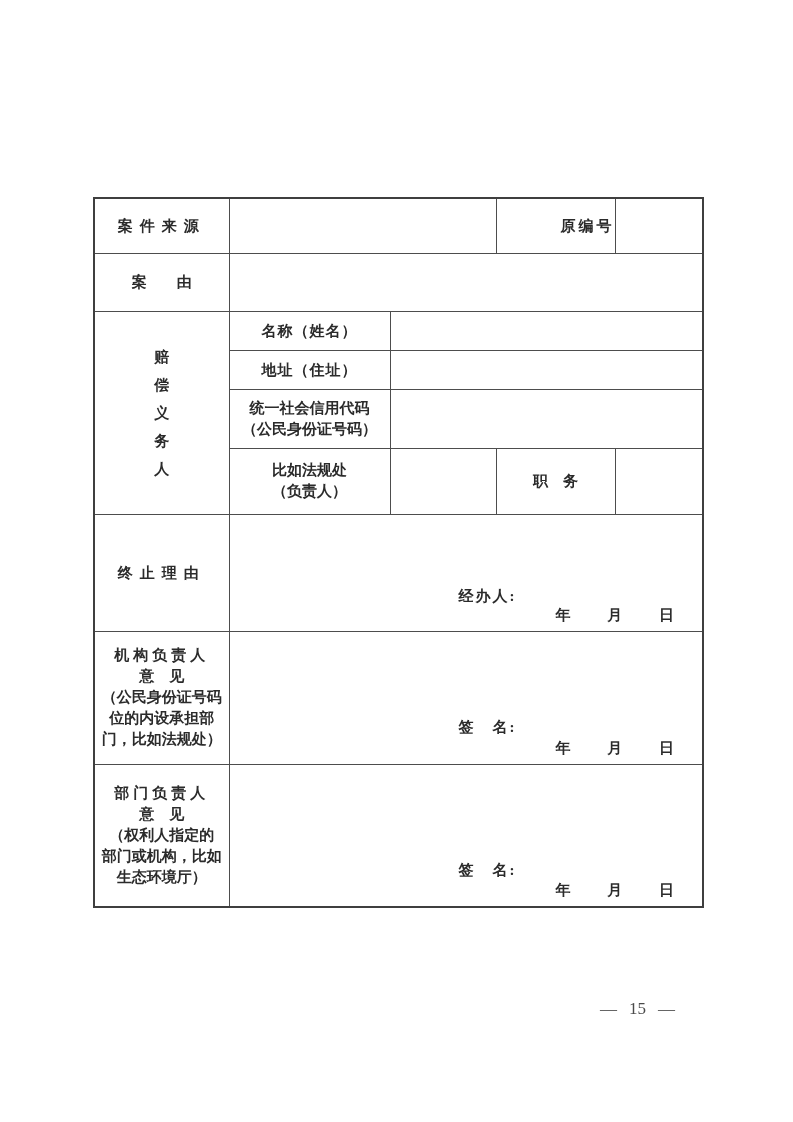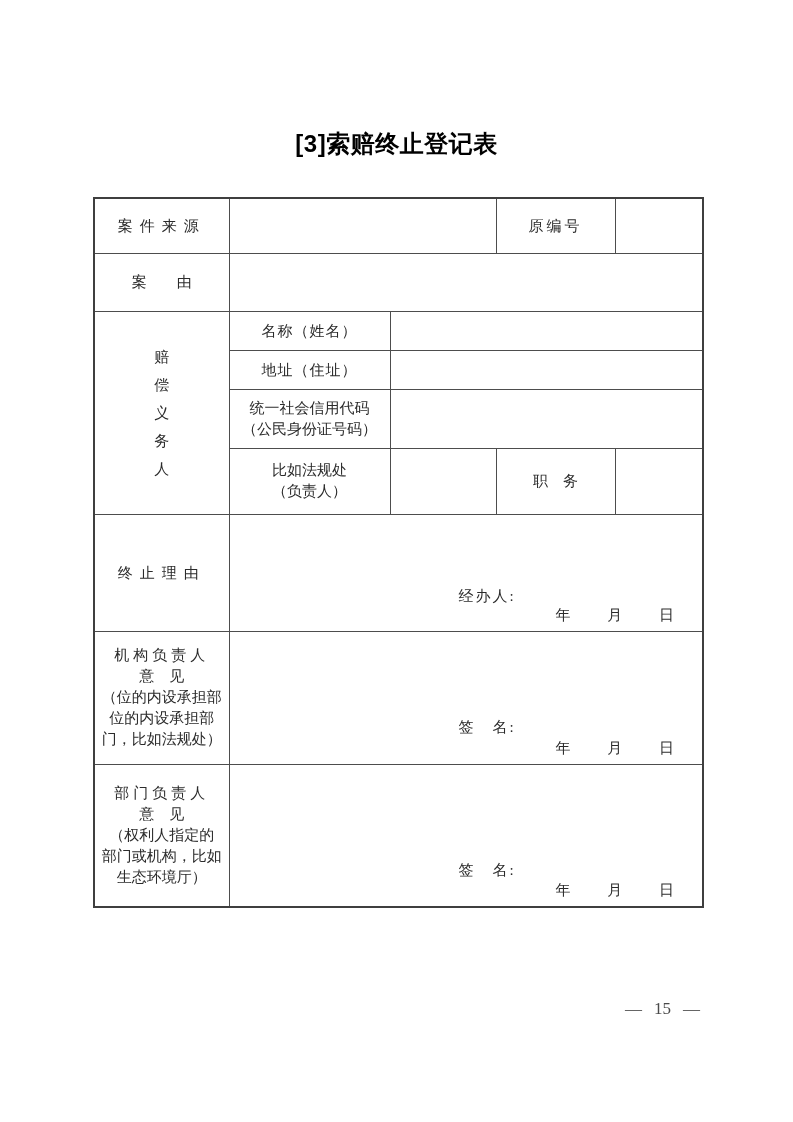--- a/index.html
+++ b/index.html
@@ -33,57 +33,57 @@
     border-collapse: collapse;
     table-layout: fixed;
     border: 2px solid #3f3f3f;
   }
   table.form td {
     border: 1px solid #4d4d4d;
     padding: 0;
     font-size: 15px;
     color: #2b2b2b;
     overflow: hidden;
+    font-weight: bold;
   }
   .lbl { text-align: center; vertical-align: middle; line-height: 20px; }
   .sp7 { letter-spacing: 7px; }
   .sp4 { letter-spacing: 4px; }
-  .sp3 { letter-spacing: 3px; }
+  .sp3 { letter-spacing: 3px; text-align: right; }
   .sp1 { letter-spacing: 1px; }
   .vchars { text-align: center; }
   .vchars span { display: block; line-height: 28px; letter-spacing: 0; }
   .twoline div { line-height: 21px; }
   .multiline { font-size: 14.5px; margin-top: 34px; }
   .multiline div { line-height: 21px; }
   .content-cell { position: relative; vertical-align: top; }
   .handler-label, .sign-label { position: absolute; left: 229px; letter-spacing: 2px; white-space: pre; }
   .r7 .handler-label { top: 72px; }
   .r8 .sign-label { top: 86px; }
   .r9 .sign-label { top: 96px; }
   .dateline { position: absolute; right: 28px; bottom: 6px; white-space: nowrap; }
   .dateline span { display: inline-block; }
   .dateline span + span { margin-left: 33px; }
   .footer {
     position: absolute;
     left: 600px;
     top: 999px;
     width: 100px;
-    text-align: right;
+    text-align: left;
     font-size: 17px;
     color: #4a4a4a;
     white-space: nowrap;
   }
   .footer .pgnum { margin: 0 12px; }
 </style>
 </head>
 <body>
 
 <div class="page">
 
-  <h1 class="title">[3]索赔终止登记表</h1>
 
   <table class="form">
     <colgroup>
       <col style="width:135px">
       <col style="width:161px">
       <col style="width:106px">
       <col style="width:119px">
       <col style="width:88px">
     </colgroup>
 
@@ -146,21 +146,21 @@
           <span>月</span>
           <span>日</span>
         </div>
       </td>
     </tr>
 
     <tr class="r8" style="height:133px">
       <td class="lbl multiline">
         <div class="sp4">机构负责人</div>
         <div>意　见</div>
-        <div>（位的内设承担部</div>
+        <div>（公民身份证号码</div>
         <div>位的内设承担部</div>
         <div>门，比如法规处）</div>
       </td>
       <td colspan="4" class="content-cell">
         <span class="sign-label">签　名:</span>
         <div class="dateline">
           <span>年</span>
           <span>月</span>
           <span>日</span>
         </div>

